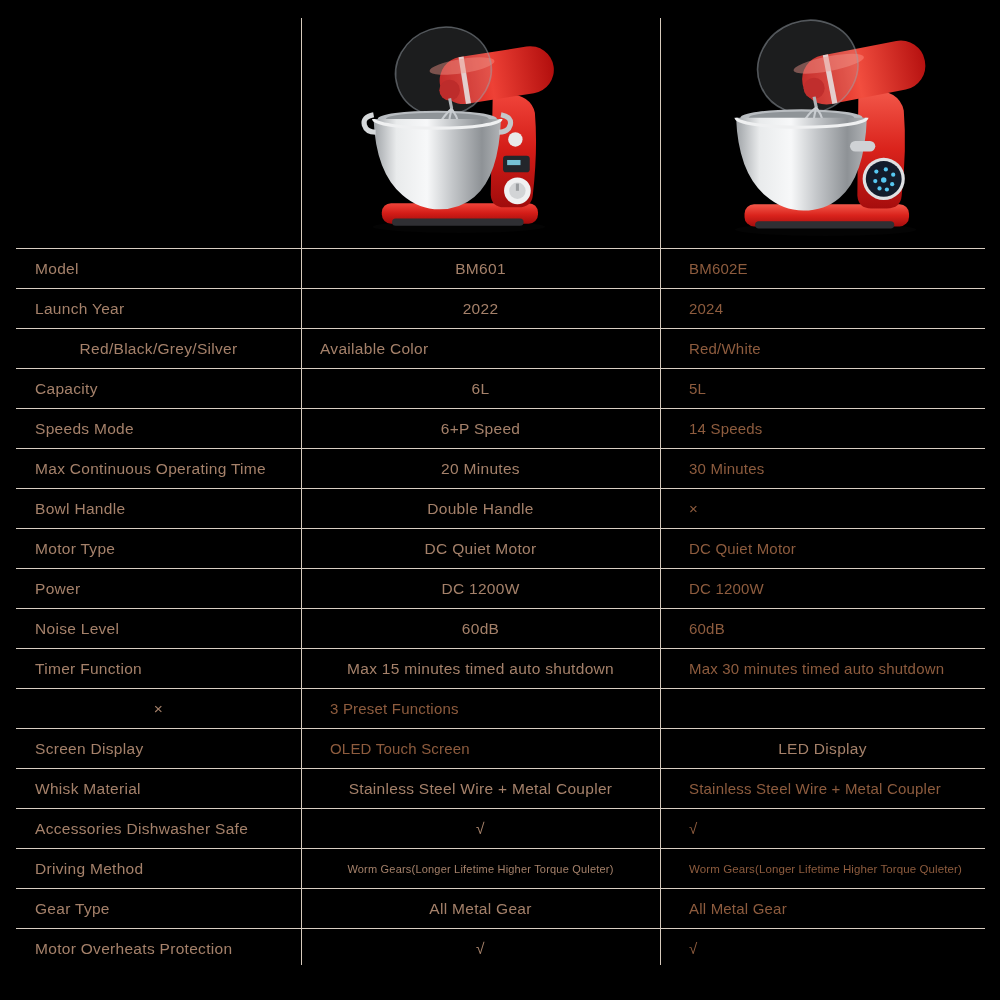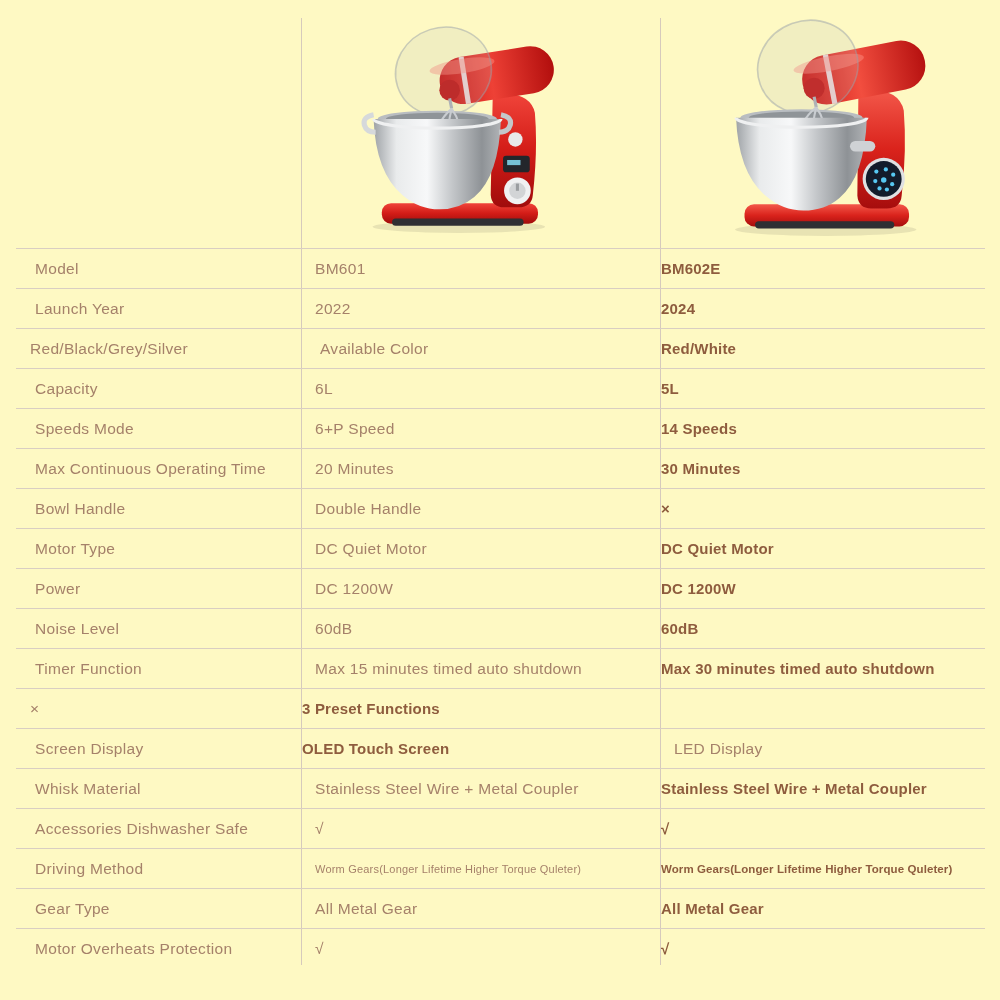--- a/index.html
+++ b/index.html
@@ -1,17 +1,17 @@
 <!DOCTYPE html>
 <html><head>
 <meta charset="utf-8">
 <style>
   html,body{margin:0;padding:0;background:#ffffff;}
   .page{
-    position:relative;width:1000px;height:1000px;background:#fef9c3;overflow:hidden;
+    position:relative;width:1000px;height:1000px;background:#000000;overflow:hidden;
     font-family:"Liberation Sans", sans-serif;
   }
   .vline{position:absolute;top:18px;width:1px;height:947px;background:#d6cabc;}
   .vline-1{left:301px;}
   .vline-2{left:660px;}
   .mixer{position:absolute;}
   .mixer1{left:358px;top:10px;width:212px;height:226px;}
   .mixer2{left:722px;top:6px;width:218px;height:232px;}
   .spec-table{
     position:absolute;left:16px;top:248px;width:969px;
@@ -19,22 +19,22 @@
   .trow{
     display:grid;grid-template-columns:285px 359px 1fr;
     height:40px;box-sizing:border-box;border-top:1px solid #d9cec2;
     align-items:center;
   }
   .cell{
     color:#a5816a;font-size:15.5px;letter-spacing:0.3px;
     white-space:nowrap;overflow:hidden;
   }
   .cell.label{padding-left:19px;}
-  .cell.v1{padding-left:14px;}
-  .cell.v2{padding-left:1px;font-weight:700;color:#8e5c3e;font-size:15px;letter-spacing:0.2px;}
+  .cell.v1{text-align:center;}
+  .cell.v2{padding-left:7px;font-weight:400;color:#8e5c3e;font-size:15px;letter-spacing:0.2px;margin-left:22px;}
   .trow.small .cell.v1{font-size:11px;letter-spacing:0.2px;}
   .trow.small .cell.v2{font-size:11.5px;letter-spacing:0.1px;}
 </style>
 </head>
 <body>
 
 <div class="page">
 
   <div class="vline vline-1"></div>
   <div class="vline vline-2"></div>

